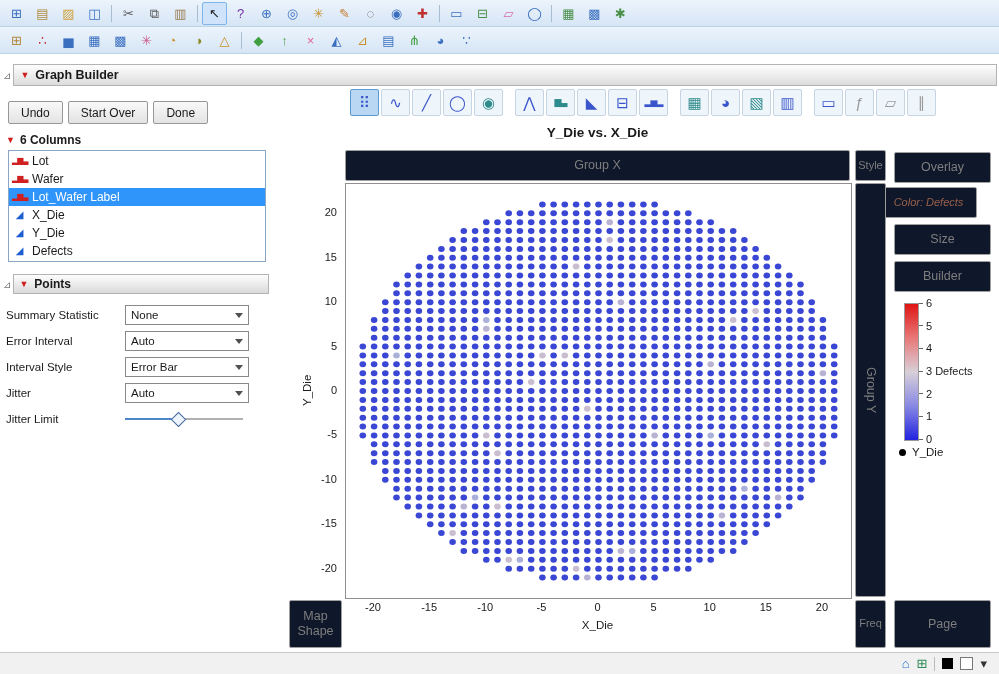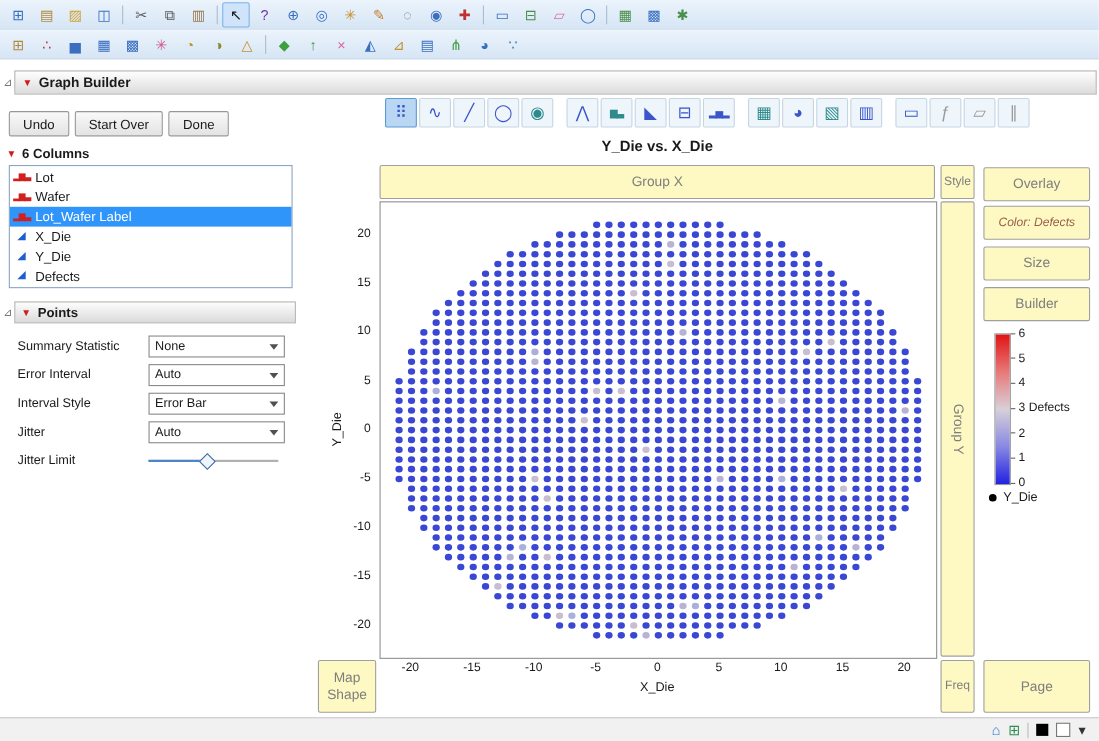--- a/index.html
+++ b/index.html
@@ -30,40 +30,40 @@
   .col-head{display:flex;align-items:center;gap:5px;margin:0 0 3px 6px;font-weight:bold;font-size:12px}
   .col-list{margin-left:8px;width:256px;border:1px solid #89a6c6;background:#fff;padding:1px 0}
   .col-item{display:flex;align-items:center;gap:5px;height:18px;padding-left:3px;font-size:12px}
   .col-item.sel{background:#2f95fa;color:#fff}
   .col-icon{width:15px;text-align:center;line-height:1}
   .icon-bars{color:#d02020;font-size:8px;letter-spacing:-1px}
   .icon-tri{color:#1d5fd0;font-size:10px}
   .points-head{display:flex;align-items:center;margin:12px 0 8px 1px}
   .points-bar{flex:1;display:flex;align-items:center;gap:6px;height:18px;padding:0 5px;margin-right:18px;
     background:linear-gradient(#fdfdfd,#dadada);border:1px solid #b3b3b3;font-weight:bold;font-size:12px}
-  .prop-row{display:flex;align-items:center;height:26px;padding-left:16px}
+  .prop-row{display:flex;align-items:center;height:26px;padding-left:6px}
   .prop-label{width:119px;font-size:11.5px}
   .sel-box{width:124px;height:20px;border:1px solid #898989;background:#fff;box-sizing:border-box;
     display:flex;align-items:center;justify-content:space-between;padding:0 5px;font-size:11.5px}
   .sel-arrow{width:0;height:0;border-left:4px solid transparent;border-right:4px solid transparent;border-top:5px solid #505050}
   .slider{position:relative;width:118px;height:14px}
   .slider .track{position:absolute;top:6px;left:0;right:0;height:2px;background:#b0b0b0}
   .slider .fill{position:absolute;top:6px;left:0;height:2px;background:#4a86c8}
   .slider .thumb{position:absolute;top:2px;width:9px;height:9px;background:#eef4fb;border:1px solid #41699c;transform:rotate(45deg)}
   .disc-tri{color:#8a8a8a;font-size:11px}
   
   .right-area{position:absolute;left:287px;top:88px;width:712px;height:564px}
   .palette{position:absolute;left:0;top:1px;width:100%;display:flex;justify-content:center;align-items:center}
   .pal-group{display:flex;gap:2px;margin:0 6px}
   .pal-btn{width:27px;height:25px;display:flex;align-items:center;justify-content:center;font-size:15px;
     border:1px solid #c6d5e4;background:#eef5fb;border-radius:2px;line-height:1}
   .pal-btn.sel{background:#b9d7f2;border-color:#5b9bd5}
   .pal-btn.sm{font-size:9px;letter-spacing:-1px}
   .chart-title{position:absolute;left:58px;top:37px;width:505px;text-align:center;font-weight:bold;font-size:13.5px}
-  .zone{position:absolute;border:1px solid #9f9f9f;border-radius:2px;background:#fef9c3;
+  .zone{position:absolute;border:1px solid #9f9f9f;border-radius:2px;background:#0f172a;
     display:flex;align-items:center;justify-content:center;color:#7e7e7e;font-size:12.5px;
     text-align:center;line-height:1.2;box-sizing:border-box}
   .zone.vert{writing-mode:vertical-rl}
   .zone.small{font-size:11px}
   .zone.colorzone{font-style:italic;color:#99604a}
   #plot{position:absolute;left:58px;top:95px;width:505px;height:414px;border:1px solid #8f8f8f;background:#fff;box-sizing:content-box}
   .xtick{position:absolute;top:513px;font-size:11px;transform:translateX(-50%);white-space:nowrap}
   .ytick{position:absolute;left:0;width:50px;text-align:right;font-size:11px;transform:translateY(-50%)}
   .xlabel{position:absolute;left:58px;top:531px;width:505px;text-align:center;font-size:11.5px}
   .ylabel-wrap{position:absolute;left:12px;top:95px;height:414px;width:16px;display:flex;align-items:center;justify-content:center;
@@ -253,21 +253,21 @@
         <div class="pal-btn" style="color: rgb(154, 154, 154);">ƒ</div>
         <div class="pal-btn" style="color: rgb(154, 154, 154);">▱</div>
         <div class="pal-btn" style="color: rgb(154, 154, 154);">∥</div>
       </div>
     </div>
   <div class="chart-title">Y_Die vs. X_Die</div>
 
   <div class="zone" style="left:58px;top:62px;width:505px;height:31px">Group X</div>
   <div class="zone small" style="left:568px;top:62px;width:31px;height:31px">Style</div>
   <div class="zone" style="left:607px;top:64px;width:97px;height:31px">Overlay</div>
-  <div class="zone colorzone small" style="left:607px;top:99px;width:97px;height:31px">Color: Defects</div>
+  <div class="zone colorzone small" style="left:593px;top:99px;width:97px;height:31px">Color: Defects</div>
   <div class="zone" style="left:607px;top:136px;width:97px;height:31px">Size</div>
   <div class="zone" style="left:607px;top:173px;width:97px;height:31px">Builder</div>
   <div class="zone vert" style="left:568px;top:95px;width:31px;height:414px">Group Y</div>
   <div class="zone" style="left:2px;top:512px;width:53px;height:48px;padding:2px">Map Shape</div>
   <div class="zone small" style="left:568px;top:512px;width:31px;height:48px">Freq</div>
   <div class="zone" style="left:607px;top:512px;width:97px;height:48px">Page</div>
 
   <div id="plot"><svg width="505" height="414">
         <ellipse cx="196.4" cy="20.4" rx="3.3" ry="3" fill="#3a46d4"></ellipse>
         <ellipse cx="207.6" cy="20.4" rx="3.3" ry="3" fill="#3a46d4"></ellipse>

